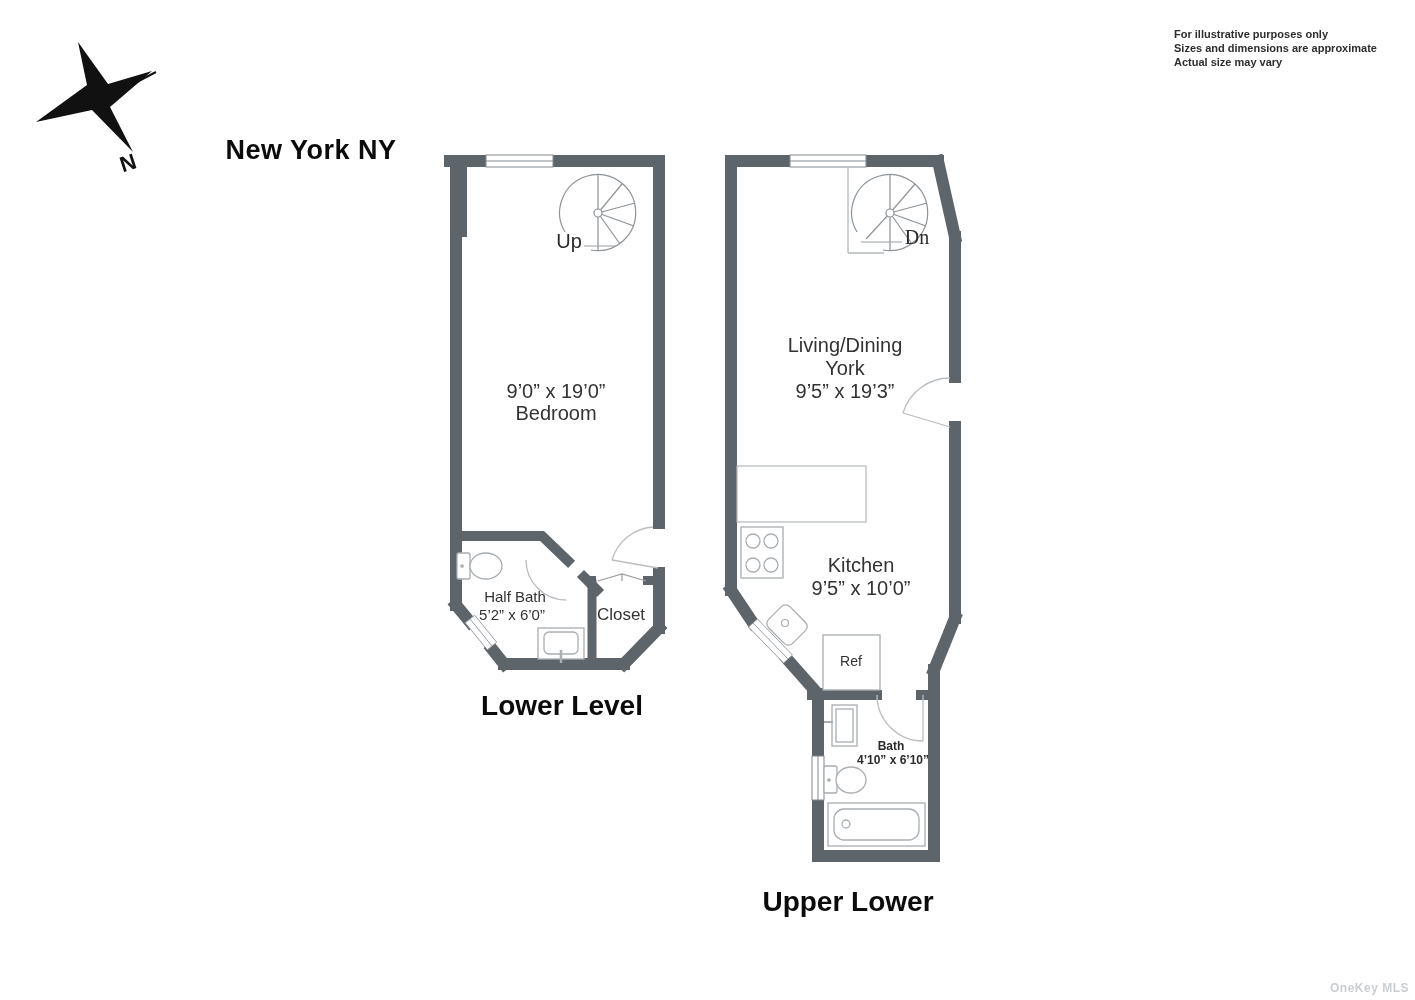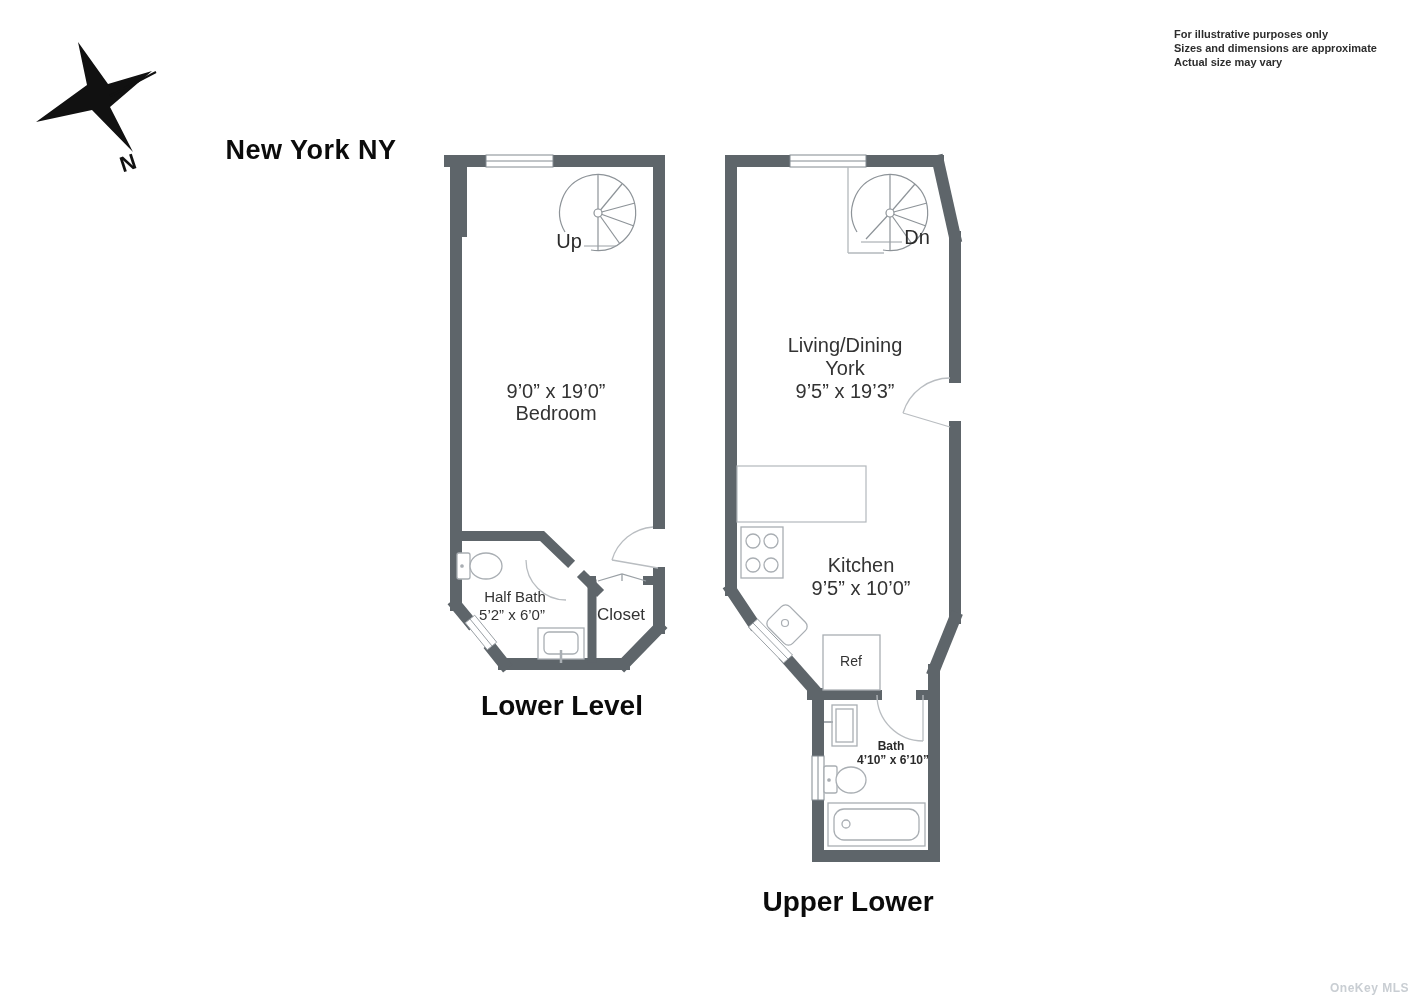--- a/index.html
+++ b/index.html
@@ -187,21 +187,21 @@
   </div>
 
   <div class="txt stair-label" style="left:569px;top:241px;">Up</div>
   <div class="txt room-name" style="left:556px;top:369px;margin-top:44px;">Bedroom</div>
   <div class="txt room-dims" style="left:556px;top:391px;">9’0” x 19’0”</div>
   <div class="txt small-name" style="left:515px;top:597px;">Half Bath</div>
   <div class="txt small-name" style="left:512px;top:615px;">5’2” x 6’0”</div>
   <div class="txt closet-label" style="left:621px;top:615px;">Closet</div>
   <div class="txt level-title" style="left:562px;top:706px;">Lower Level</div>
 
-  <div class="txt stair-label" style="left:917px;top:237px;">Dn</div>
+  <div class="txt stair-label" style="left:917px;top:237px;font-family:Liberation Serif, serif;">Dn</div>
   <div class="txt room-name" style="left:845px;top:345px;">Living/Dining</div>
   <div class="txt room-name" style="left:845px;top:368px;">York</div>
   <div class="txt room-dims" style="left:845px;top:391px;">9’5” x 19’3”</div>
   <div class="txt room-name" style="left:861px;top:565px;">Kitchen</div>
   <div class="txt room-dims" style="left:861px;top:588px;">9’5” x 10’0”</div>
   <div class="txt ref-label" style="left:851px;top:661px;">Ref</div>
   <div class="txt bath-label" style="left:891px;top:747px;">Bath</div>
   <div class="txt bath-label" style="left:893px;top:761px;">4’10” x 6’10”</div>
   <div class="txt level-title" style="left:848px;top:902px;">Upper Lower</div>
 

